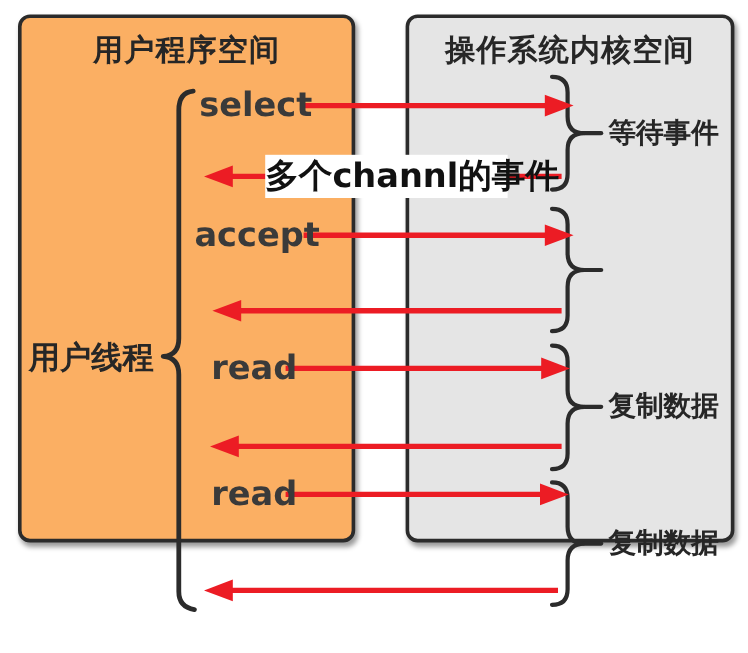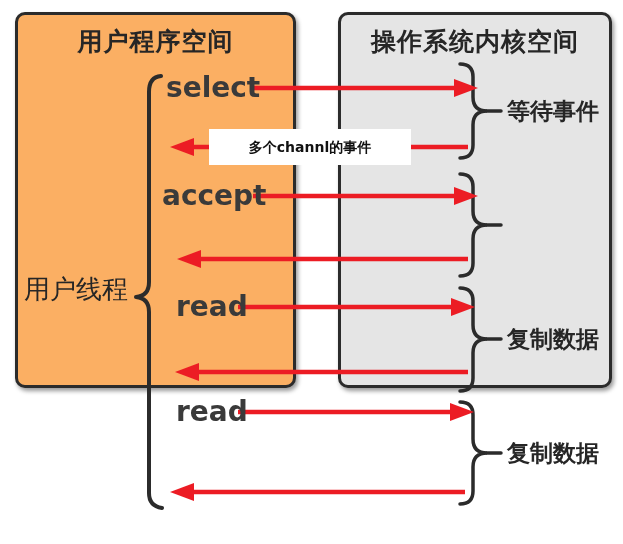--- a/index.html
+++ b/index.html
@@ -1,56 +1,56 @@
 <!DOCTYPE html>
 <html><head>
 <meta charset="utf-8">
 <style>
   html,body{margin:0;padding:0;background:#ffffff;}
   .canvas{
     position:relative;width:623px;height:544px;background:#ffffff;
     font-family:"DejaVu Sans",sans-serif;overflow:hidden;
   }
   .panel{
-    position:absolute;top:12px;height:376px;box-sizing:border-box;
+    position:absolute;top:12px;height:440px;box-sizing:border-box;
     border:3px solid #2b2b2b;border-radius:10px;
     box-shadow:2px 3px 4px rgba(0,0,0,0.40);
   }
   .panel.user{left:15px;width:281px;background:#FBAF63;}
   .panel.kernel{left:338px;width:274px;background:#e5e5e5;}
   .panel-title{
     position:absolute;top:12px;left:0;width:100%;text-align:center;
     font-size:25px;font-weight:bold;color:#262626;letter-spacing:1px;
     line-height:30px;white-space:nowrap;
   }
   .overlay{position:absolute;left:0;top:0;width:623px;height:544px;pointer-events:none;}
   .call{
     position:absolute;font-size:28px;font-weight:bold;color:#3a3a3a;
     line-height:30px;white-space:nowrap;
   }
   .call.select{left:166px;top:73px;}
   .call.accept{left:162px;top:181px;}
   .call.read1{left:176px;top:292px;}
   .call.read2{left:176px;top:397px;}
   .thread-label{
-    position:absolute;left:24px;top:275px;font-size:26px;font-weight:normal;
+    position:absolute;left:24px;top:285px;font-size:26px;font-weight:bold;
     color:#262626;line-height:28px;white-space:nowrap;
   }
   .op{
     position:absolute;left:507px;font-size:23px;font-weight:bold;color:#262626;
     line-height:26px;white-space:nowrap;
   }
   .op.op1{top:98px;}
   .op.op2{top:212px;}
   .op.op3{top:326px;}
   .op.op4{top:440px;}
   .channel-label{
-    position:absolute;left:209px;top:129px;width:202px;height:36px;
-    background:#ffffff;color:#111111;font-size:14px;font-weight:bold;
-    text-align:center;line-height:36px;white-space:nowrap;
+    position:absolute;left:221px;top:129px;width:202px;height:36px;
+    background:#ffffff;color:#111111;font-size:28px;font-weight:bold;
+    line-height:36px;white-space:nowrap;
   }
 </style>
 </head>
 <body>
 
 <div class="canvas">
 
   <div class="panel user">
     <div class="panel-title">用户程序空间</div>
   </div>

